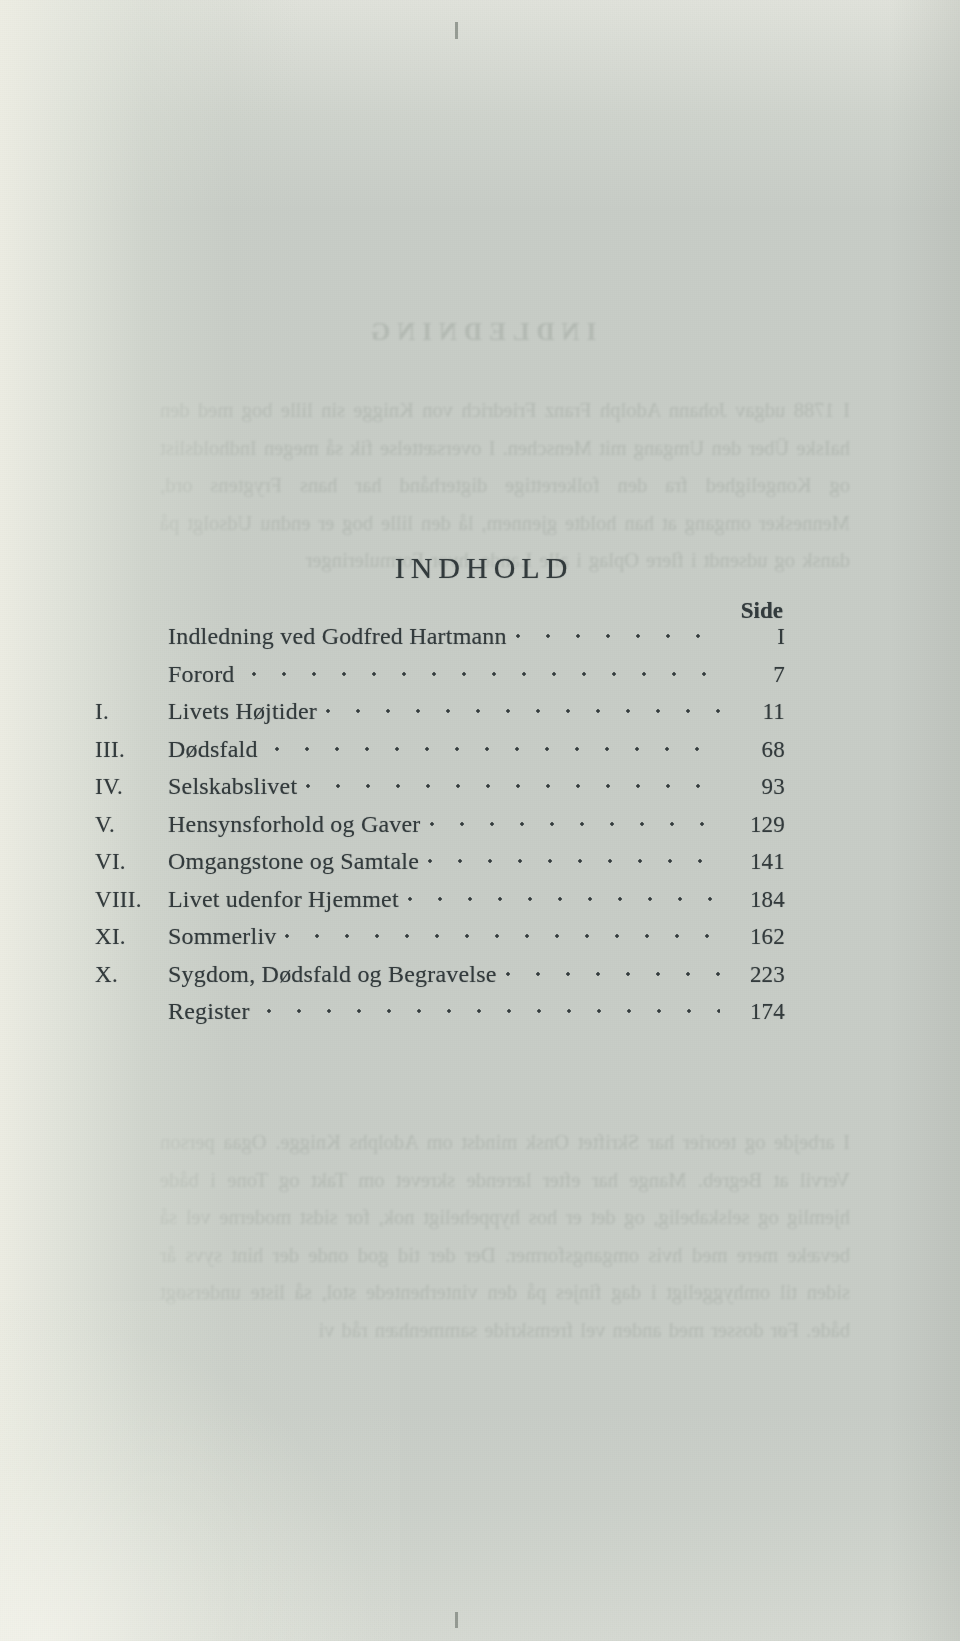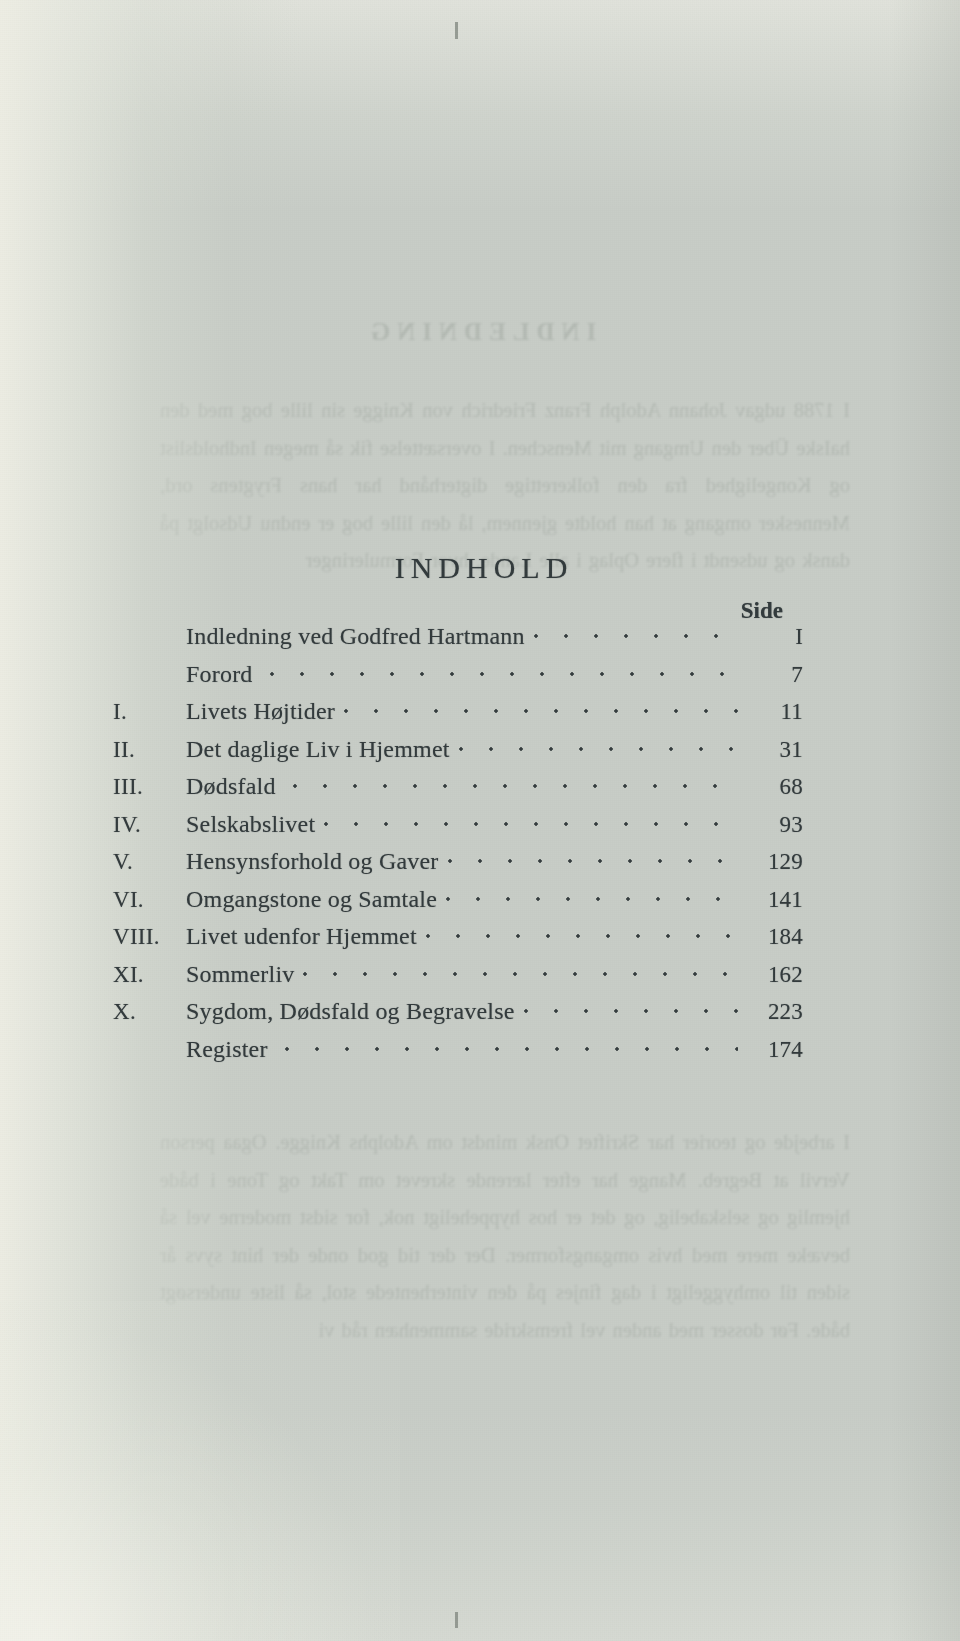--- a/index.html
+++ b/index.html
@@ -134,21 +134,20 @@
     font-size: 23px;
     font-weight: 700;
     text-shadow: 0 0 1px rgba(48,56,58,0.5);
   }
 
   .toc {
     position: absolute;
     top: 620px;
     left: 95px;
     width: 690px;
-    margin-left: 18px;
   }
   .toc-row {
     display: flex;
     align-items: baseline;
     height: 37.5px;
     font-size: 24px;
     text-shadow: 0 0 1.1px rgba(48,56,58,0.45);
   }
   .num {
     width: 73px;
@@ -243,26 +242,20 @@
           <span class="title">Forord</span>
           <span class="leader"></span>
           <span class="pageno">7</span>
         </div>
         <div class="toc-row">
           <span class="num">I.</span>
           <span class="title">Livets Højtider</span>
           <span class="leader"></span>
           <span class="pageno">11</span>
         </div>
-        <div class="toc-row">
-          <span class="num">II.</span>
-          <span class="title">Det daglige Liv i Hjemmet</span>
-          <span class="leader"></span>
-          <span class="pageno">31</span>
-        </div>
         <div class="toc-row gap-wide">
           <span class="num">III.</span>
           <span class="title">Dødsfald</span>
           <span class="leader"></span>
           <span class="pageno">68</span>
         </div>
         <div class="toc-row">
           <span class="num">IV.</span>
           <span class="title">Selskabslivet</span>
           <span class="leader"></span>

